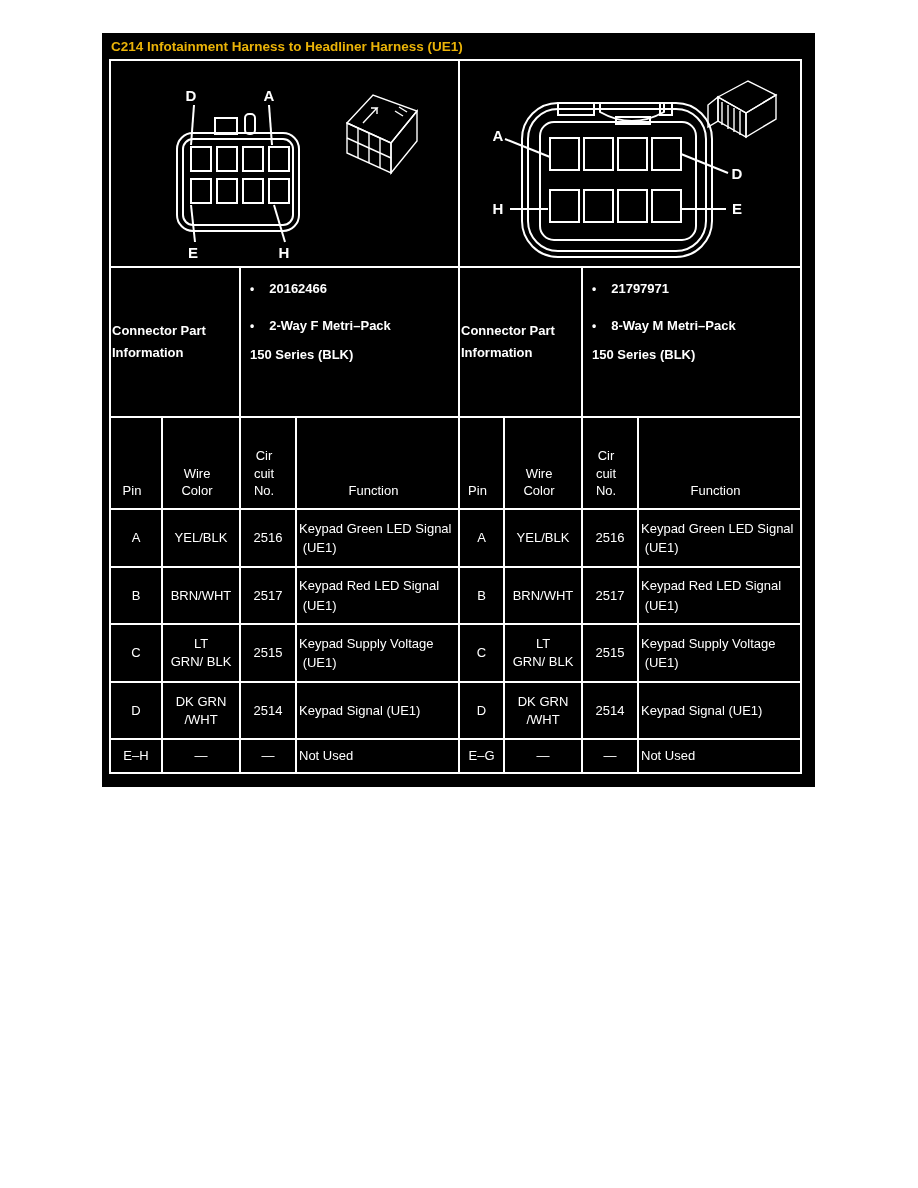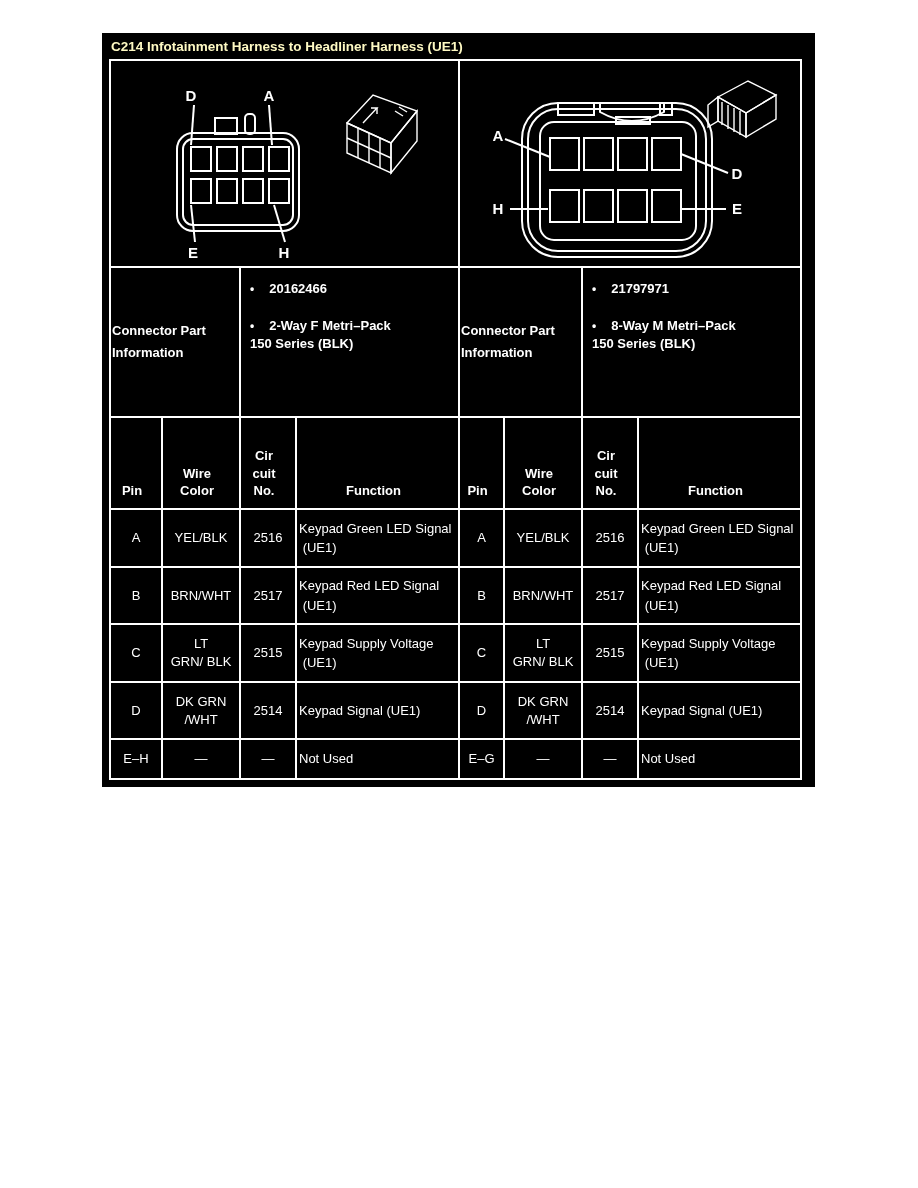--- a/index.html
+++ b/index.html
@@ -1,38 +1,38 @@
 <!DOCTYPE html>
 <html><head>
 <meta charset="utf-8">
 <style>
   html,body{margin:0;padding:0;background:#ffffff;}
   .page{position:relative;width:918px;height:1188px;background:#ffffff;overflow:hidden;
         font-family:"Liberation Sans",sans-serif;}
   .panel{position:absolute;left:102px;top:33px;width:713px;height:754px;background:#000000;
          box-sizing:border-box;padding:5px 0 0 7px;color:#ffffff;}
-  .fig-title{font-weight:bold;font-size:13.5px;line-height:17px;padding-left:2px;color:#fef9c3;}
+  .fig-title{font-weight:bold;font-size:13.5px;line-height:17px;padding-left:2px;color:#eab308;}
   table.conn{border-collapse:collapse;table-layout:fixed;margin-top:4px;border:2px solid #ffffff;}
   table.conn td{border:2px solid #ffffff;color:#ffffff;font-size:13px;overflow:hidden;
                 font-family:"Liberation Sans",sans-serif;}
   tr.r-diag{height:207px;}
   tr.r-pi{height:150px;}
   tr.r-head{height:92px;}
-  tr.r-a{height:58px;} tr.r-b{height:57px;} tr.r-c{height:58px;} tr.r-d{height:57px;} tr.r-e{height:40px;}
+  tr.r-a{height:58px;} tr.r-b{height:57px;} tr.r-c{height:58px;} tr.r-d{height:57px;} tr.r-e{height:34px;}
   td.diagcell{padding:0;vertical-align:top;}
-  td.hd{font-weight:bold;text-align:center;vertical-align:bottom;padding:0 9px 8px 1px;
+  td.hd{font-weight:normal;text-align:center;vertical-align:bottom;padding:0 9px 8px 1px;
         white-space:pre-wrap;line-height:1.35;}
   td.center{text-align:center;vertical-align:middle;white-space:pre-wrap;line-height:1.35;padding:0 1px;}
   td.fn{text-align:left;vertical-align:middle;white-space:pre-wrap;line-height:1.5;padding:1px 2px;margin-top:44px;}
   td.pi-label{font-weight:bold;text-align:left;vertical-align:middle;white-space:pre-wrap;
               line-height:1.7;font-size:13px;}
   td.pi-detail{vertical-align:top;font-weight:bold;padding:13px 4px 0 9px;font-size:13px;}
   .brow{display:flex;gap:15px;line-height:16px;align-items:flex-start;}
   .brow.second{margin-top:21px;}
-  .cont{line-height:17px;margin-top:1px;}
+  .cont{line-height:17px;margin-top:12px;}
   .bullet{font-size:12px;}
   svg.diag{display:block;}
   svg.diag text{font-family:"Liberation Sans",sans-serif;font-weight:bold;font-size:15px;
                 fill:#ffffff;text-anchor:middle;}
   svg.diag .ln{stroke:#ffffff;fill:none;stroke-width:2;}
   svg.diag .thin{stroke:#ffffff;fill:none;stroke-width:1.4;}
 </style>
 </head>
 <body>
 

